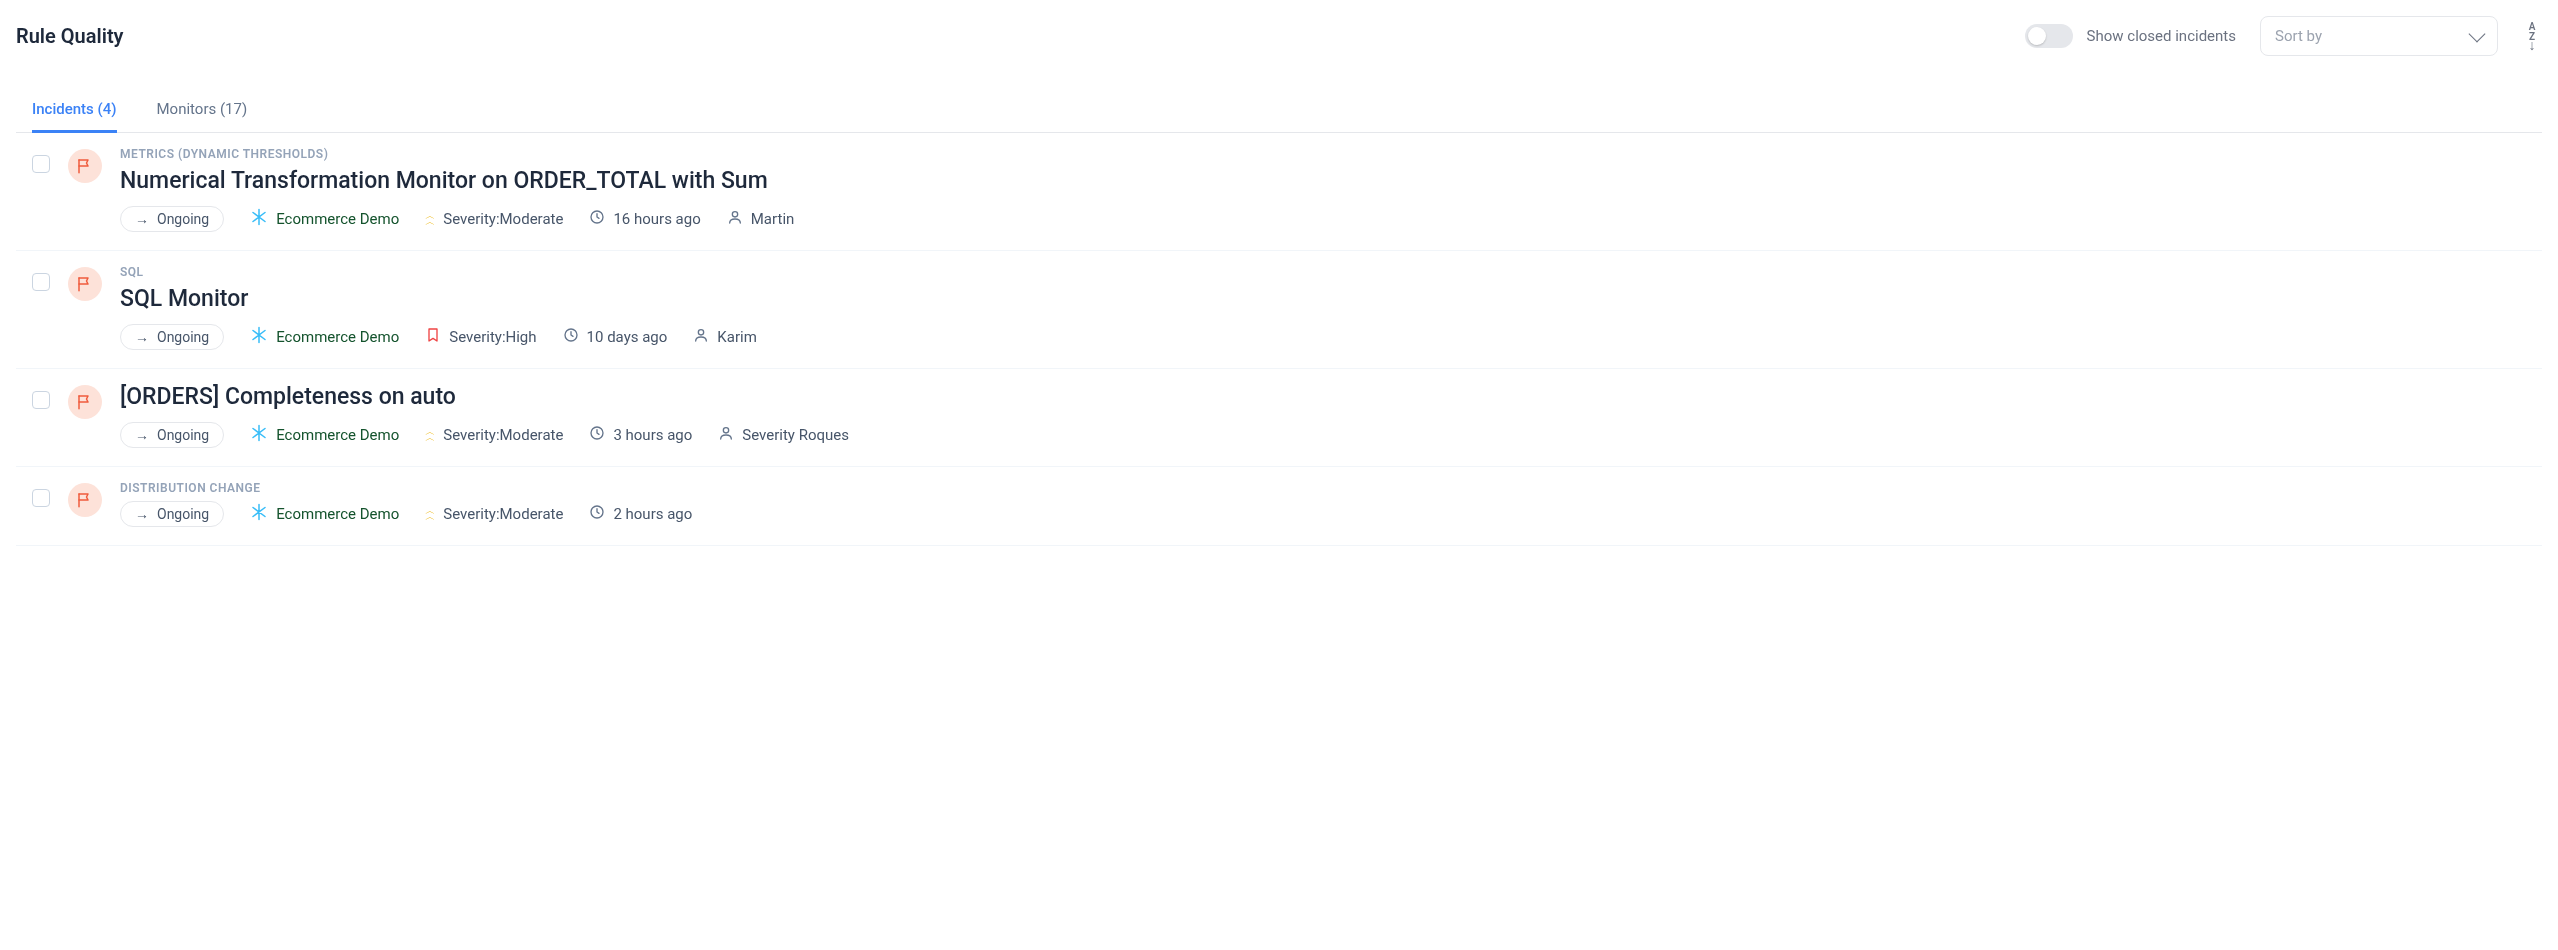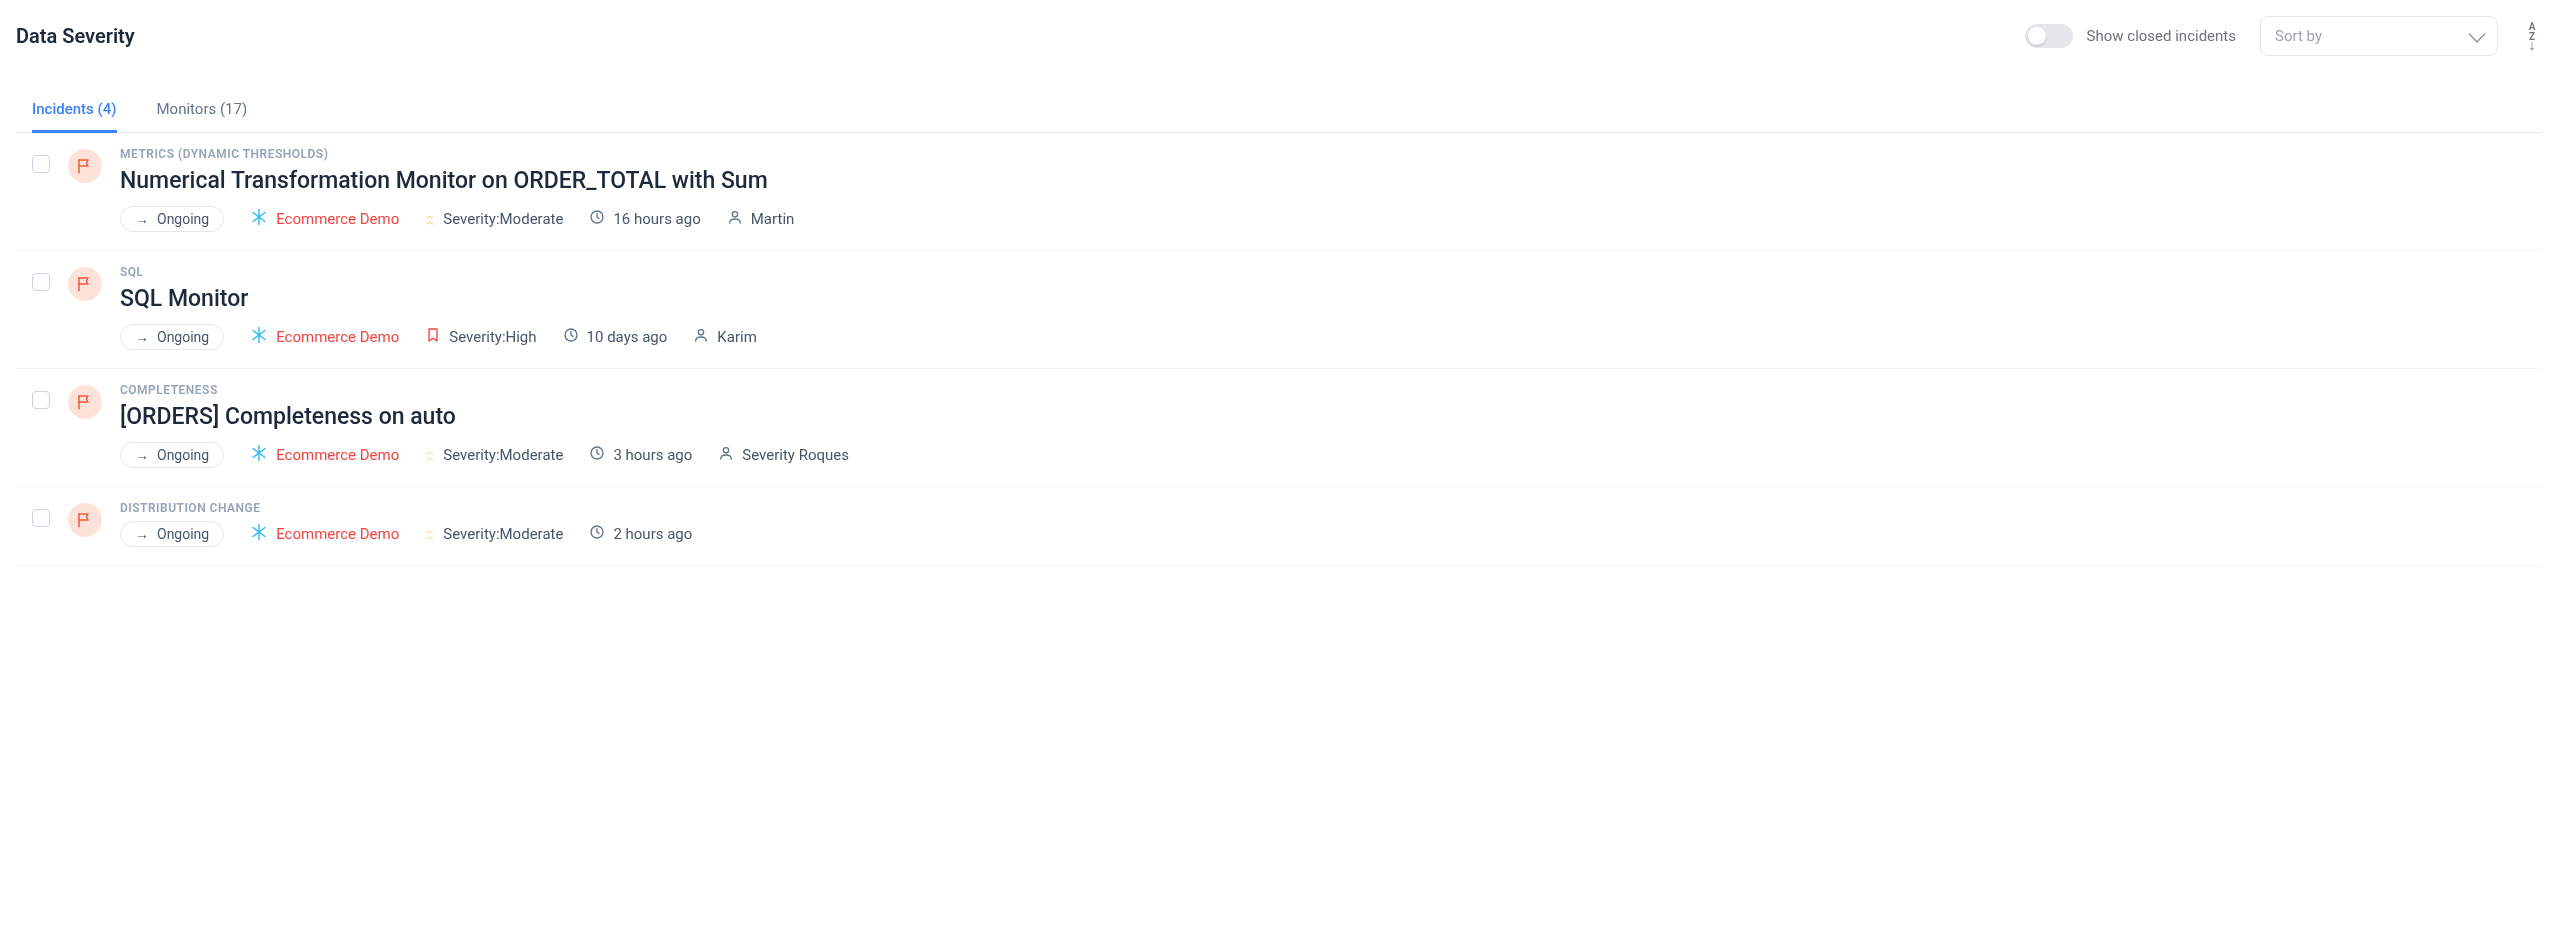--- a/index.html
+++ b/index.html
@@ -180,32 +180,32 @@
     font-size: 14px;
     color: #475569;
   }
   .meta-item {
     display: flex;
     align-items: center;
     gap: 8px;
     font-size: 15px;
     color: #475569;
   }
-  .meta-link { color: #ef4444; cursor: pointer; }
+  .meta-link { color: #14532d; cursor: pointer; }
   .snowflake { color: #38bdf8; }
   .severity-icon { display: inline-flex; flex-direction: column; line-height: 6px; font-size: 10px; }
   .sev-moderate { color: #eab308; }
   .sev-high { color: #ef4444; font-size: 16px; }
   .clock-icon, .user-icon { color: #64748b; flex-shrink:0; }
 </style>
 </head>
 <body>
 
 <div class="header">
-  <div class="page-title">Data Severity</div>
+  <div class="page-title">Rule Quality</div>
   <div class="header-controls">
     <div class="toggle-group">
       <div class="toggle"></div>
       <div class="toggle-label">Show closed incidents</div>
     </div>
     <div class="sort-select">
       <span>Sort by</span>
       <span class="chevron-down"></span>
     </div>
     <div class="sort-dir-icon">
@@ -315,21 +315,20 @@
     </div>
     <div class="incident-row">
       <div class="checkbox"></div>
       <div class="flag-circle">
         <svg width="18" height="18" viewBox="0 0 24 24" fill="none" stroke="#ef5b3c" stroke-width="2" stroke-linecap="round" stroke-linejoin="round">
           <path d="M4 21V4"></path>
           <path d="M4 4h12l-2 4 2 4H4"></path>
         </svg>
       </div>
       <div class="incident-body">
-        <div class="category">COMPLETENESS</div>
         <div class="title">[ORDERS] Completeness on auto</div>
         <div class="meta-row">
           <div class="status-pill">
             <span class="arrow-right">→</span>
             <span>Ongoing</span>
           </div>
           <div class="meta-item">
             <span class="snowflake"><svg width="18" height="18" viewBox="0 0 24 24" fill="none" stroke="#38bdf8" stroke-width="2" stroke-linecap="round">
                 <path d="M12 2v20M4 6l16 12M4 18L20 6"></path>
               </svg></span>

